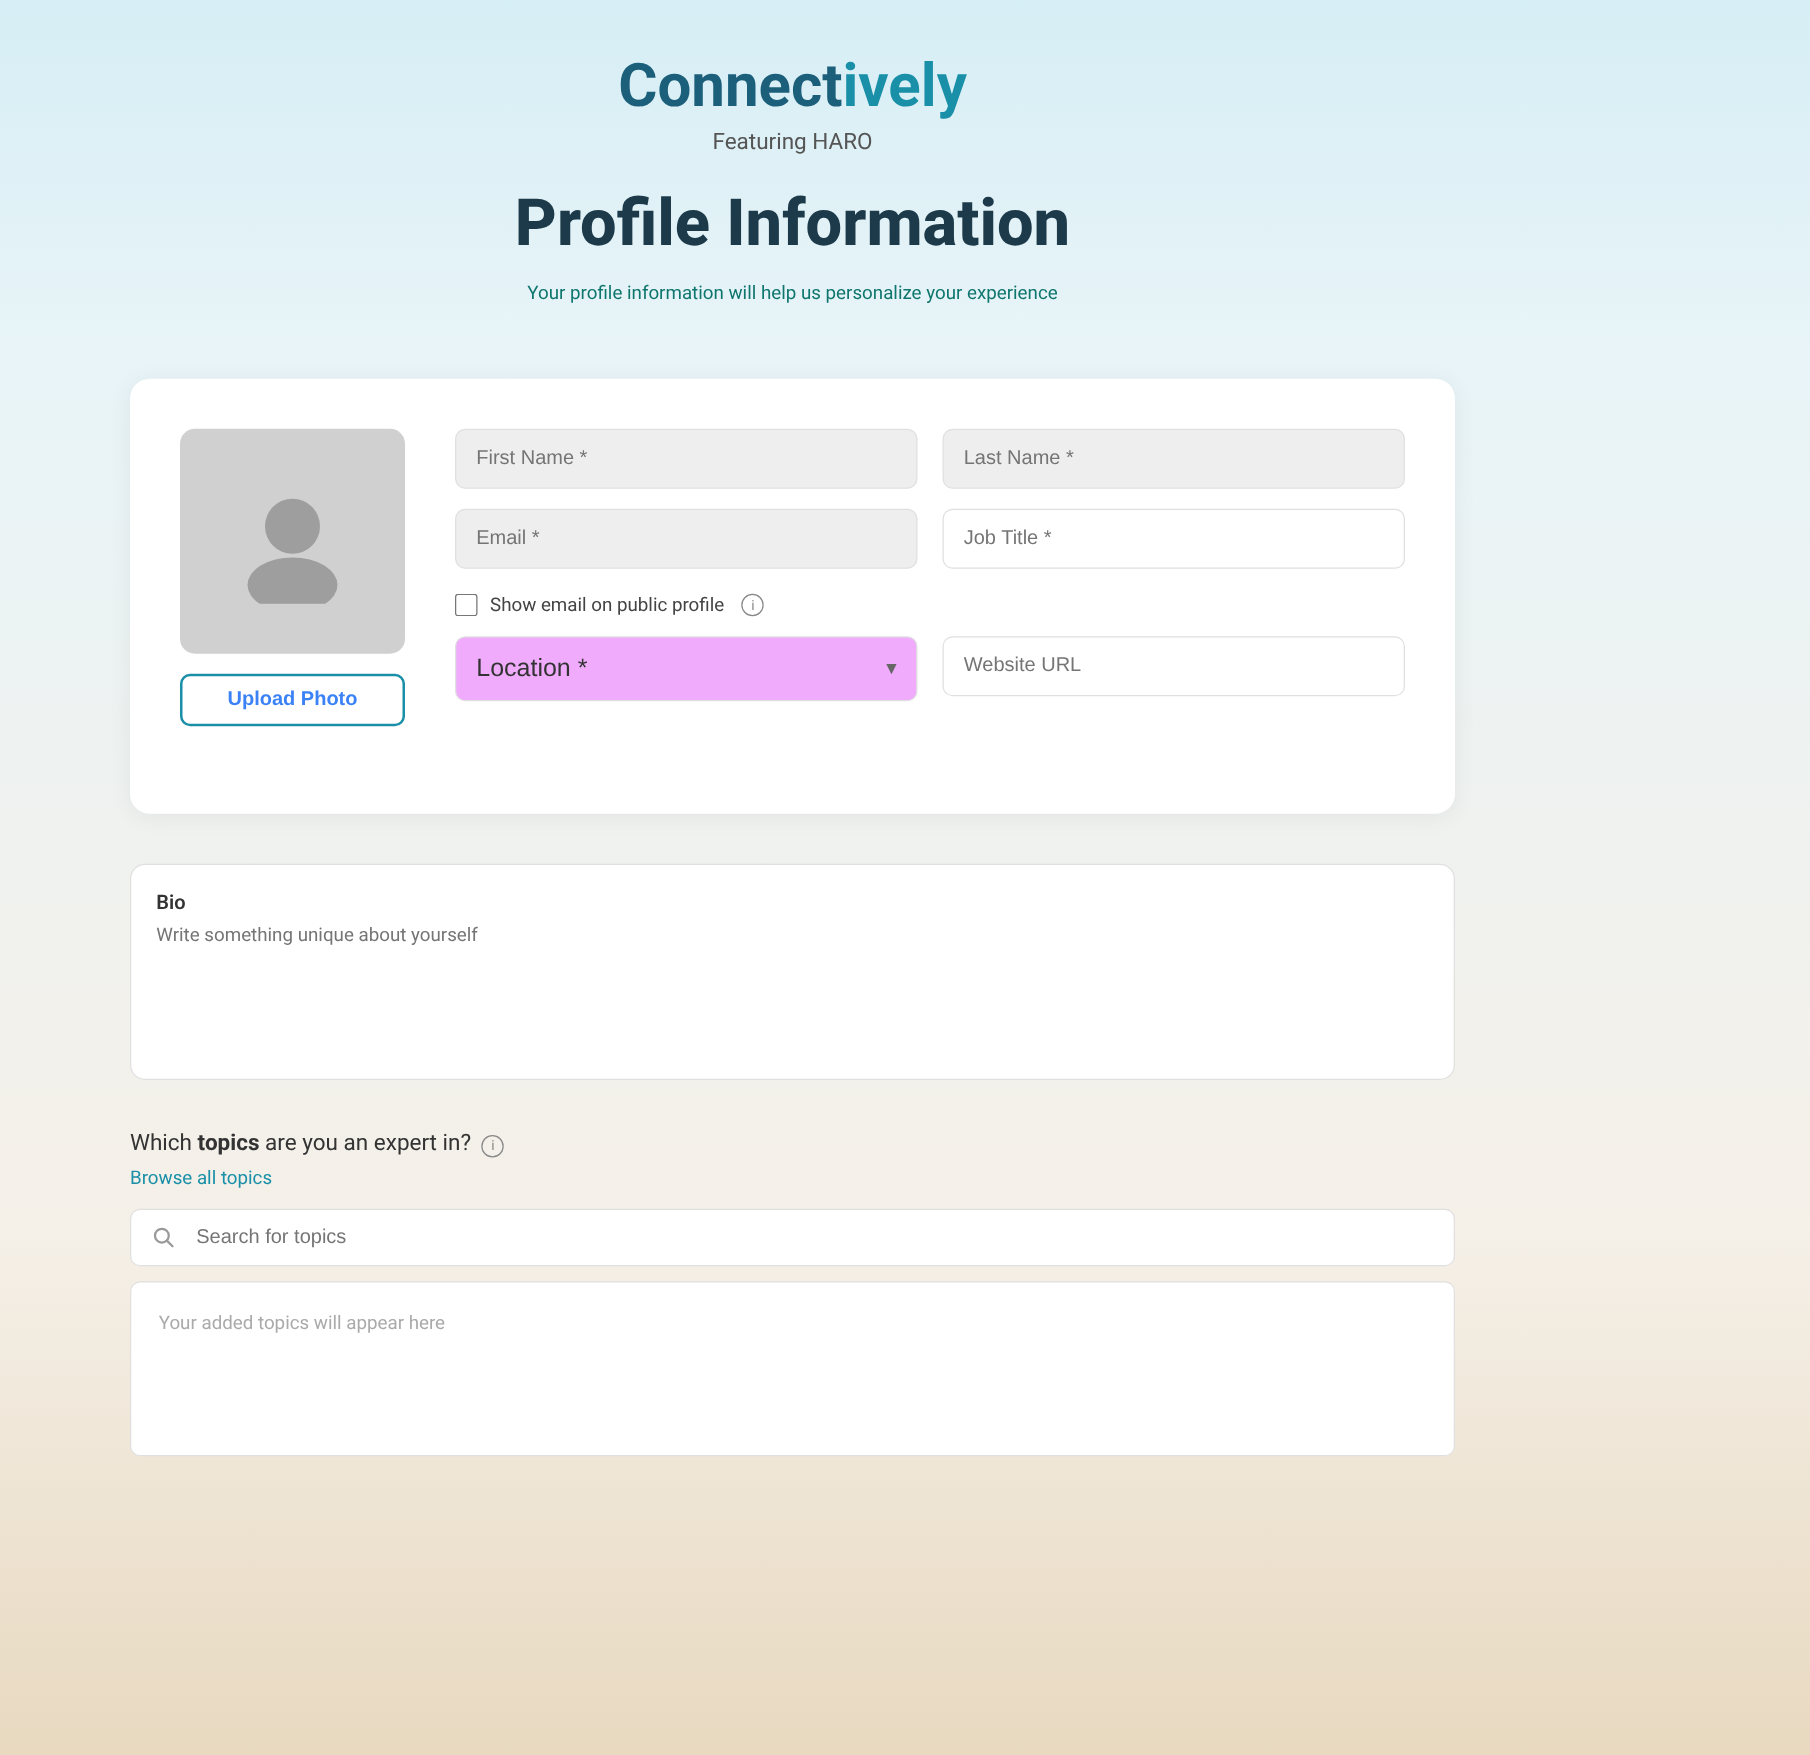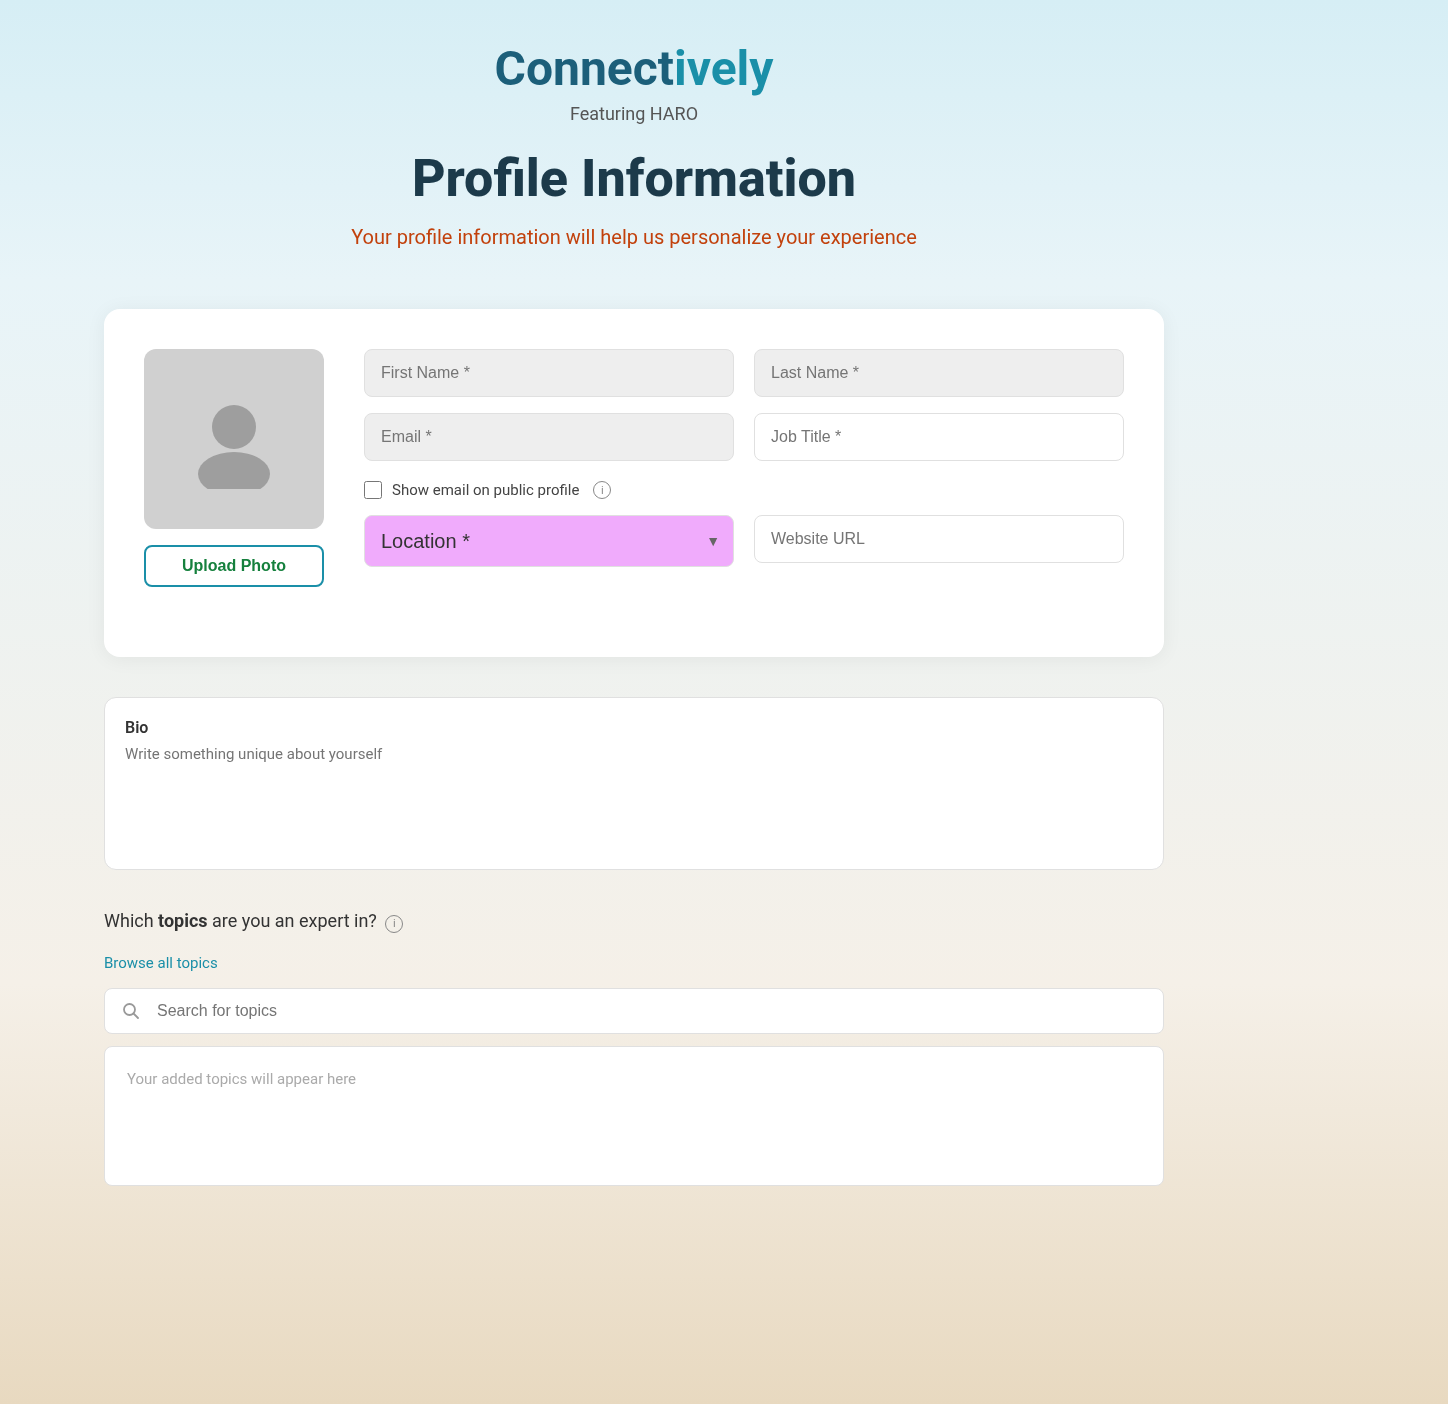--- a/index.html
+++ b/index.html
@@ -53,22 +53,22 @@
     }
 
     .page-title {
       font-size: 52px;
       font-weight: 800;
       color: #1c3a4a;
       margin-bottom: 16px;
     }
 
     .page-description {
-      font-size: 20px;
-      color: #c2410c;
+      font-size: 15px;
+      color: #0f766e;
       margin-bottom: 60px;
     }
 
     .form-card {
       background: #ffffff;
       border-radius: 16px;
       padding: 40px;
       max-width: 1060px;
       margin: 0 auto 40px;
       box-shadow: 0 2px 20px rgba(0,0,0,0.06);
@@ -101,21 +101,21 @@
     }
 
     .avatar-icon {
       width: 100px;
       height: 100px;
     }
 
     .upload-photo-btn {
       border: 2px solid #1a8fa8;
       background: transparent;
-      color: #15803d;
+      color: #3b82f6;
       font-size: 16px;
       font-weight: 600;
       padding: 10px 12px;
       border-radius: 8px;
       cursor: pointer;
       width: 180px;
     }
 
     .fields-column {
       flex: 1;
@@ -245,21 +245,21 @@
     }
 
     .topics-section {
       max-width: 1060px;
       margin: 0 auto 30px;
     }
 
     .topics-question {
       font-size: 18px;
       color: #333;
-      margin-bottom: 20px;
+      margin-bottom: 6px;
     }
 
     .topics-question strong {
       font-weight: 700;
     }
 
     .browse-link {
       color: #1a8fa8;
       font-size: 15px;
       text-decoration: none;

